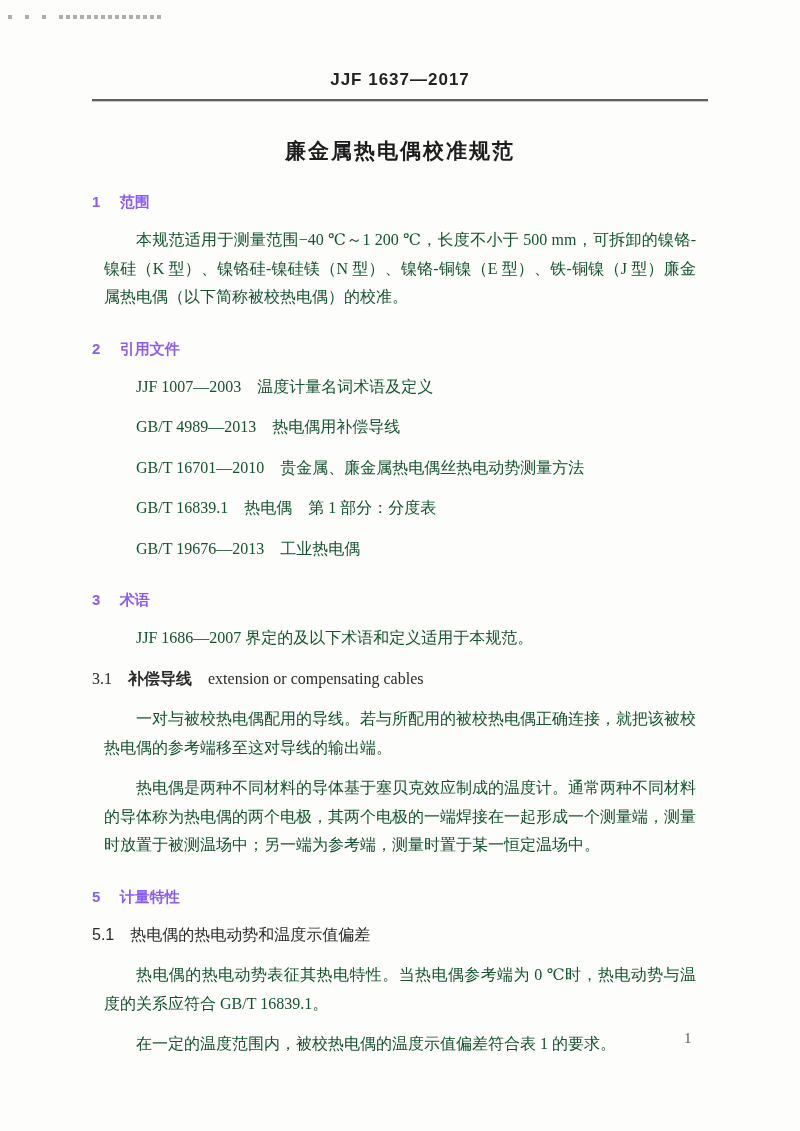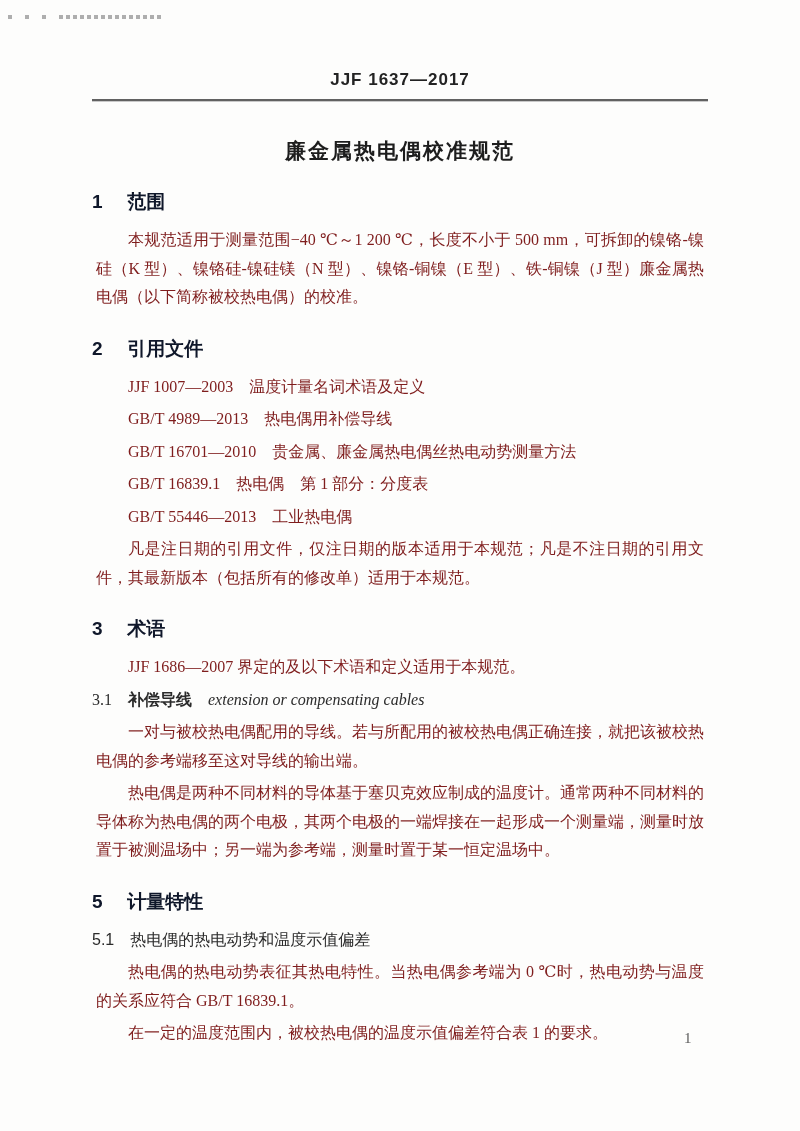--- a/index.html
+++ b/index.html
@@ -63,47 +63,47 @@
     letter-spacing: 2px;
     color: #1d1d1d;
     line-height: 28px;
   }
 
   
   h2.sec-heading {
     margin: 26px 0 13px 0;
     font-family: "Liberation Sans", "DejaVu Sans", sans-serif;
     font-weight: bold;
-    font-size: 19px;
-    color: #0f172a;
+    font-size: 15px;
+    color: #8b5cf6;
     line-height: 22px;
   }
   h2.sec-heading .sec-num { margin-right: 1.3em; }
 
   p {
-    margin: 4px;
+    margin: 12px;
     font-size: 16px;
     line-height: 28.5px;
     text-align: justify;
-    color: #7f1d1d;
+    color: #14532d;
   }
   p.indent { text-indent: 2em; }
   p.ref { padding-left: 2em; }
 
   .term-line {
     font-size: 16px;
     line-height: 28.5px;
   }
   .term-line .t-num { margin-right: 1em; }
   .term-line .t-zh {
     font-family: "Liberation Sans", "DejaVu Sans", sans-serif;
     font-weight: bold;
     margin-right: 1em;
   }
-  .term-line .t-en { font-family: "Liberation Serif", "DejaVu Serif", serif; font-style: italic; }
+  .term-line .t-en { font-family: "Liberation Serif", "DejaVu Serif", serif; }
 
   .sub-line {
     font-size: 16px;
     line-height: 28.5px;
     font-family: "Liberation Sans", "DejaVu Sans", sans-serif;
   }
   .sub-line .t-num { margin-right: 1em; }
 
   .page-number {
     position: absolute;
@@ -155,22 +155,21 @@
   </section>
 
   <section>
     <h2 class="sec-heading">
       <span class="sec-num">2</span><span>引用文件</span>
     </h2>
     <p class="ref">JJF 1007—2003　温度计量名词术语及定义</p>
     <p class="ref">GB/T 4989—2013　热电偶用补偿导线</p>
     <p class="ref">GB/T 16701—2010　贵金属、廉金属热电偶丝热电动势测量方法</p>
     <p class="ref">GB/T 16839.1　热电偶　第 1 部分：分度表</p>
-    <p class="ref">GB/T 55446—2013　工业热电偶</p>
-    <p class="indent">凡是注日期的引用文件，仅注日期的版本适用于本规范；凡是不注日期的引用文件，其最新版本（包括所有的修改单）适用于本规范。</p>
+    <p class="ref">GB/T 19676—2013　工业热电偶</p>
   </section>
 
   <section>
     <h2 class="sec-heading">
       <span class="sec-num">3</span><span>术语</span>
     </h2>
     <p class="indent">JJF 1686—2007 界定的及以下术语和定义适用于本规范。</p>
     <div class="term-line">
       <span class="t-num">3.1</span><span class="t-zh">补偿导线</span><span class="t-en">extension or compensating cables</span>
     </div>

